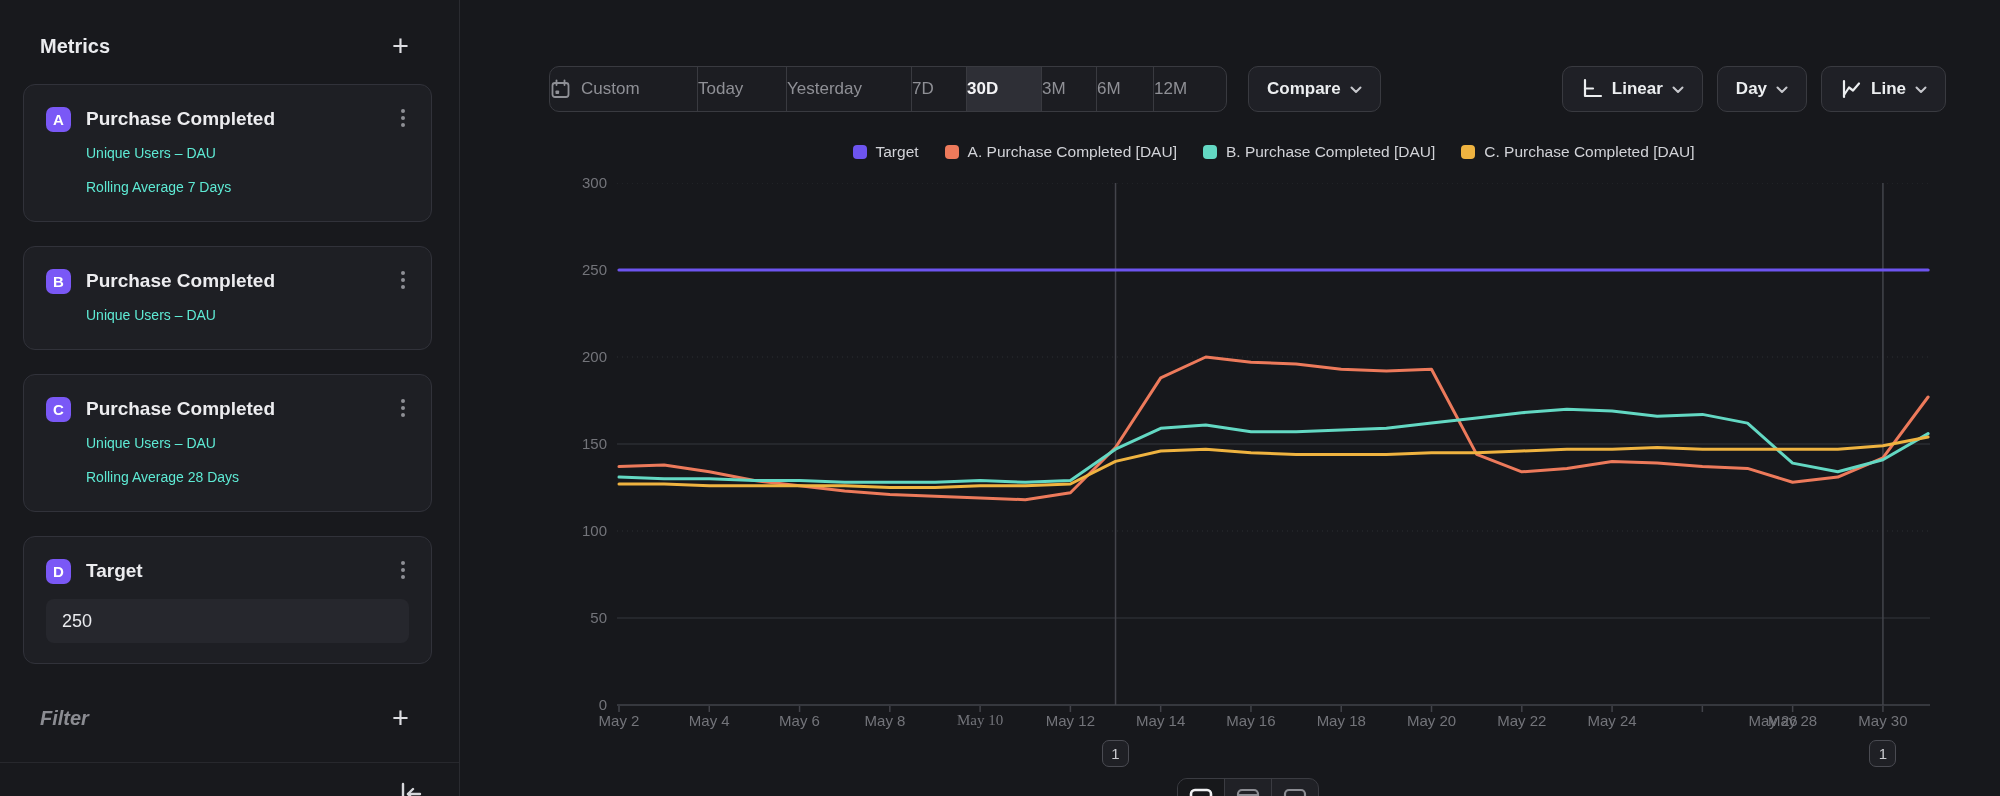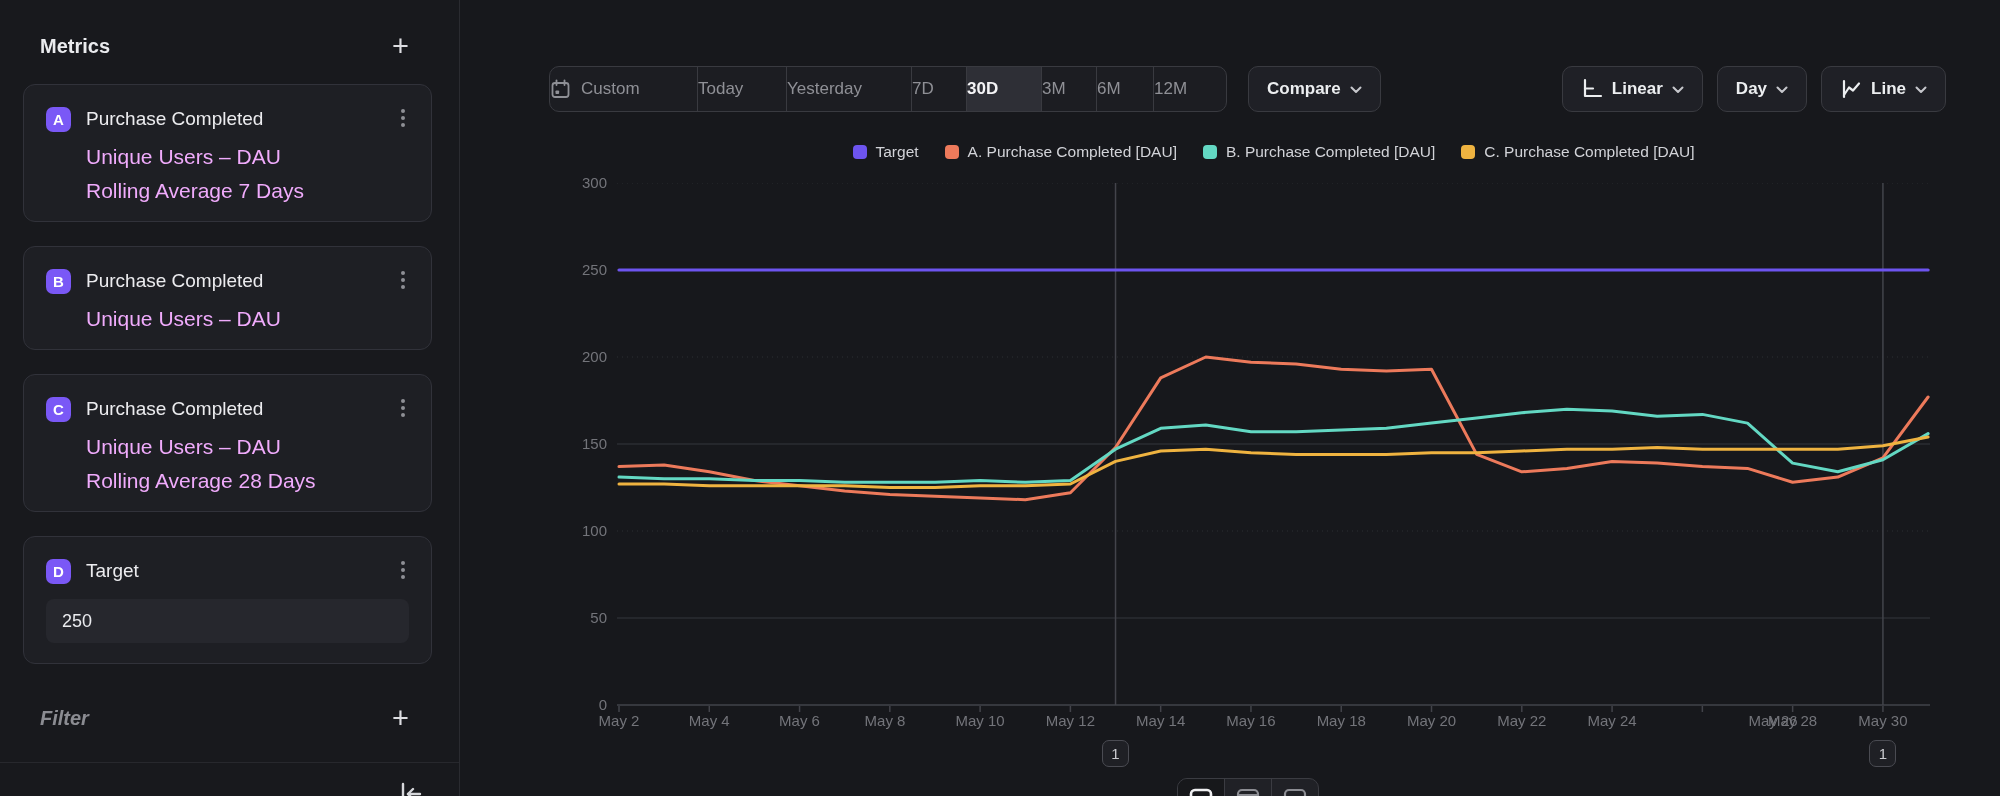--- a/index.html
+++ b/index.html
@@ -13,25 +13,25 @@
   .side-header { display:flex; align-items:center; justify-content:space-between;
     margin:32px 50px 0 40px; height:28px; }
   .side-title { font-size:20px; font-weight:700; color:#eaebee; }
   .plus-btn { background:none; border:none; color:#dcdde1; font-size:29px; font-weight:300;
     line-height:22px; cursor:pointer; padding:0; }
   .card { position:relative; margin:24px 28px 0 23px; width:409px; background:#1e1f24;
     border:1px solid #31323a; border-radius:12px; padding:20px 22px; }
   .card-head { display:flex; align-items:center; height:28px; }
   .badge { width:25px; height:25px; border-radius:7px; display:flex; align-items:center;
     justify-content:center; font-size:15px; font-weight:700; color:#fff; flex:none; }
-  .card-title { margin-left:15px; font-size:19px; font-weight:400; color:#ececef; }
+  .card-title { margin-left:15px; font-size:19px; font-weight:700; color:#ececef; }
   .kebab { position:absolute; right:20px; top:22px; width:16px; height:22px; display:flex;
     flex-direction:column; align-items:center; justify-content:center; gap:3px; cursor:pointer; }
   .kebab i { width:4px; height:4px; border-radius:50%; background:#8e8f95; }
-  .card-row { margin:12px 0 0 40px; height:22px; font-size:21px; color:#f0abfc; }
+  .card-row { margin:12px 0 0 40px; height:22px; font-size:14px; color:#5eead4; }
   .target-input { margin-top:14px; width:100%; height:44px; background:#26272d; border:none;
     border-radius:8px; color:#e9eaee; font-size:18px; padding:0 16px;
     font-family:"Liberation Sans","DejaVu Sans",sans-serif; }
   .filter-row { display:flex; align-items:center; justify-content:space-between;
     margin:40px 50px 0 40px; height:28px; }
   .filter-title { font-size:20px; font-weight:700; color:#8b8c92;font-style:italic; }
   .side-divider { position:absolute; left:0; right:0; bottom:33px; border-top:1px solid #27282d; }
   .collapse-btn { position:absolute; right:36px; top:781px; background:none; border:none;
     cursor:pointer; padding:0; }
 
@@ -286,21 +286,21 @@
         <polyline points="2.0,87.0 47.1,87.0 92.3,87.0 137.4,87.0 182.6,87.0 227.7,87.0 272.8,87.0 318.0,87.0 363.1,87.0 408.3,87.0 453.4,87.0 498.5,87.0 543.7,87.0 588.8,87.0 634.0,87.0 679.1,87.0 724.2,87.0 769.4,87.0 814.5,87.0 859.7,87.0 904.8,87.0 949.9,87.0 995.1,87.0 1040.2,87.0 1085.4,87.0 1130.5,87.0 1175.6,87.0 1220.8,87.0 1265.9,87.0 1311.1,87.0" fill="none" stroke="#6d54ef" stroke-width="3" stroke-linejoin="round" stroke-linecap="round"></polyline>
         <polyline points="2.0,283.6 47.1,281.9 92.3,288.8 137.4,297.5 182.6,302.8 227.7,308.0 272.8,311.5 318.0,313.2 363.1,314.9 408.3,316.7 453.4,309.7 498.5,264.5 543.7,194.9 588.8,174.0 634.0,179.2 679.1,181.0 724.2,186.2 769.4,187.9 814.5,186.2 859.7,271.4 904.8,288.8 949.9,285.4 995.1,278.4 1040.2,280.1 1085.4,283.6 1130.5,285.4 1175.6,299.3 1220.8,294.1 1265.9,274.9 1311.1,214.0" fill="none" stroke="#ed7a5b" stroke-width="3" stroke-linejoin="round" stroke-linecap="round"></polyline>
         <polyline points="2.0,294.1 47.1,295.8 92.3,295.8 137.4,297.5 182.6,297.5 227.7,299.3 272.8,299.3 318.0,299.3 363.1,297.5 408.3,299.3 453.4,297.5 498.5,266.2 543.7,245.3 588.8,241.9 634.0,248.8 679.1,248.8 724.2,247.1 769.4,245.3 814.5,240.1 859.7,234.9 904.8,229.7 949.9,226.2 995.1,227.9 1040.2,233.2 1085.4,231.4 1130.5,240.1 1175.6,280.1 1220.8,288.8 1265.9,276.7 1311.1,250.6" fill="none" stroke="#63d8c3" stroke-width="3" stroke-linejoin="round" stroke-linecap="round"></polyline>
         <polyline points="2.0,301.0 47.1,301.0 92.3,302.8 137.4,302.8 182.6,302.8 227.7,302.8 272.8,304.5 318.0,304.5 363.1,302.8 408.3,302.8 453.4,301.0 498.5,278.4 543.7,268.0 588.8,266.2 634.0,269.7 679.1,271.4 724.2,271.4 769.4,271.4 814.5,269.7 859.7,269.7 904.8,268.0 949.9,266.2 995.1,266.2 1040.2,264.5 1085.4,266.2 1130.5,266.2 1175.6,266.2 1220.8,266.2 1265.9,262.7 1311.1,254.0" fill="none" stroke="#efb340" stroke-width="3" stroke-linejoin="round" stroke-linecap="round"></polyline>
       </svg>
     <div id="xlabels">
         <div class="xlabel" style="left: 114px;">May 2</div>
         <div class="xlabel" style="left: 204.28px;">May 4</div>
         <div class="xlabel" style="left: 294.56px;">May 6</div>
         <div class="xlabel" style="left: 380px; text-align: center;">May 8</div>
-        <div class="xlabel" style="left: 475.12px;">May 10</div>
+        <div class="xlabel" style="left: 475.12px; font-family: Liberation Serif, serif;">May 10</div>
         <div class="xlabel" style="left: 565.4px;">May 12</div>
         <div class="xlabel" style="left: 655.68px;">May 14</div>
         <div class="xlabel" style="left: 745.96px;">May 16</div>
         <div class="xlabel" style="left: 836.24px;">May 18</div>
         <div class="xlabel" style="left: 926.52px;">May 20</div>
         <div class="xlabel" style="left: 1016.8px;">May 22</div>
         <div class="xlabel" style="left: 1107.08px;">May 24</div>
         <div class="xlabel" style="left: 1268px;">May 26</div>
         <div class="xlabel" style="left: 1287.64px;">May 28</div>
         <div class="xlabel" style="left: 1377.92px;">May 30</div>

